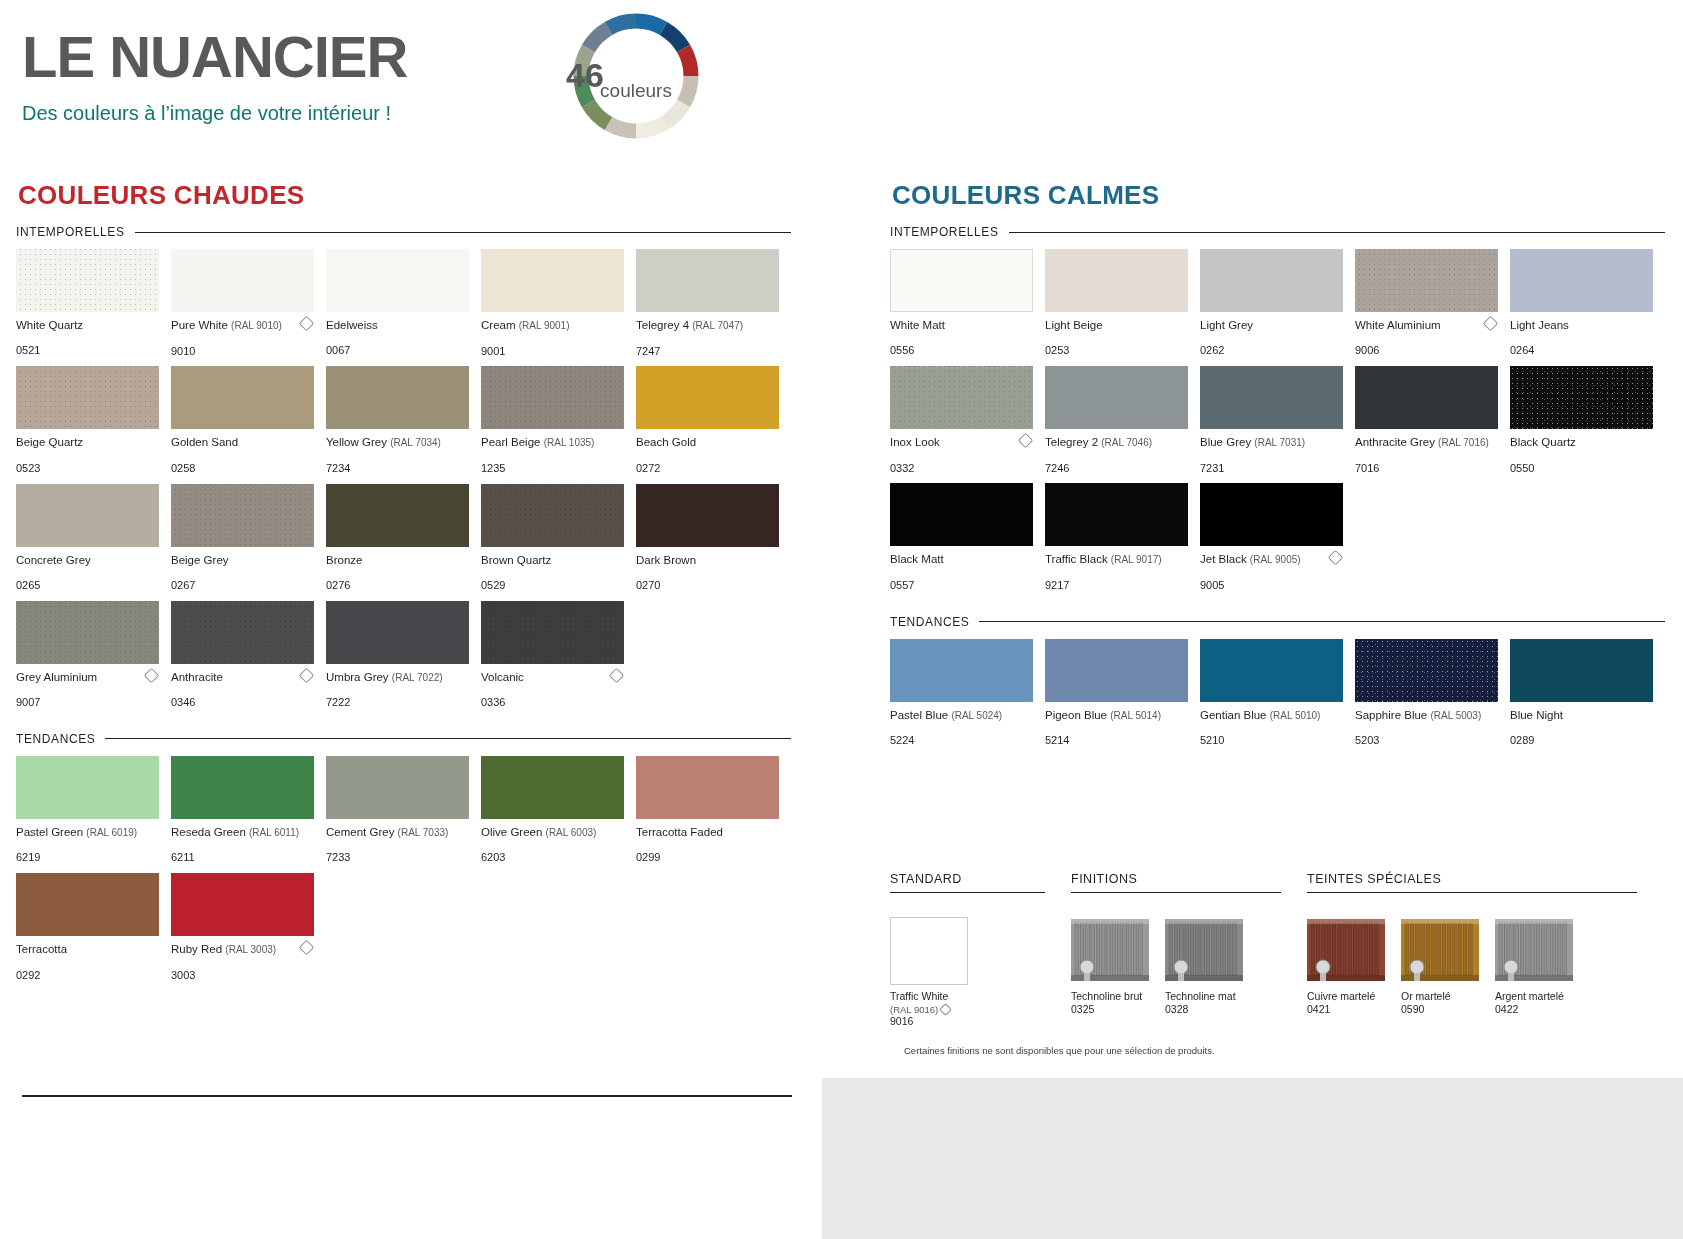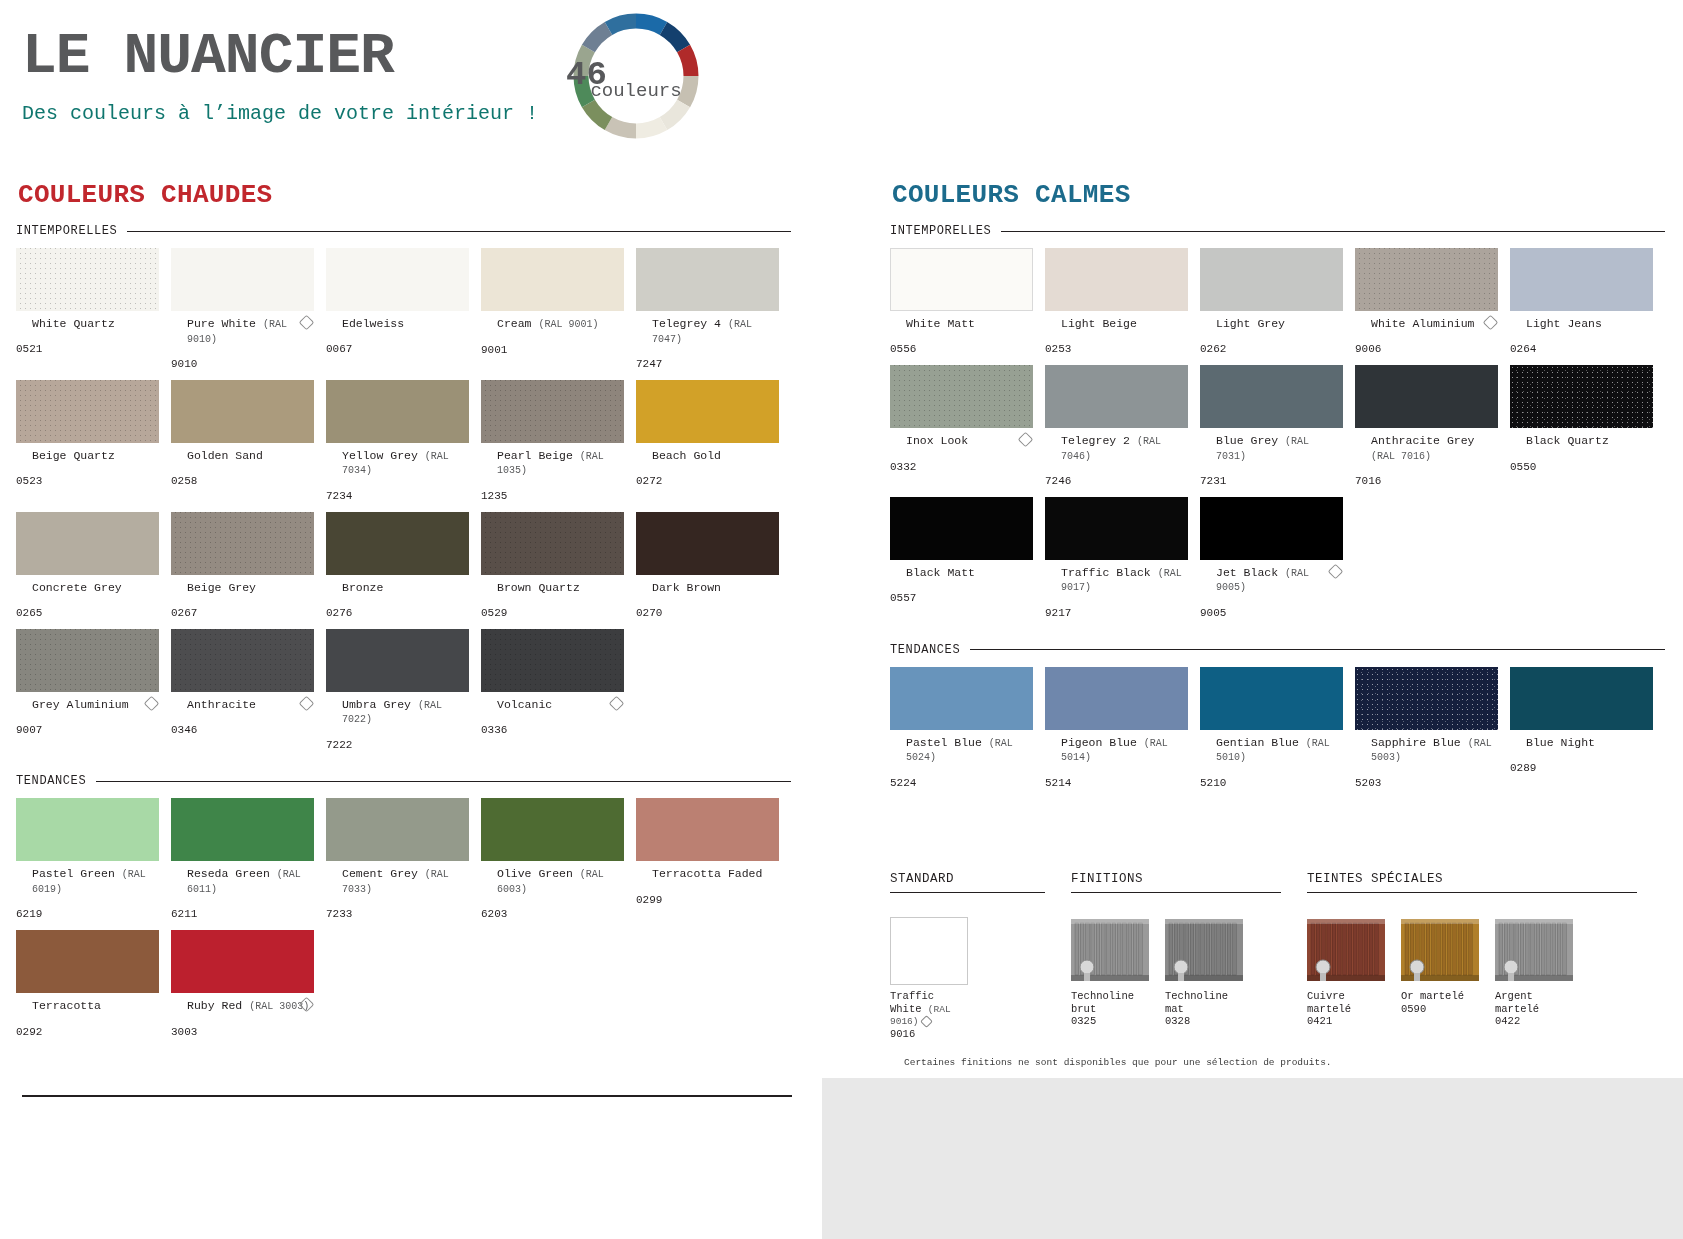--- a/index.html
+++ b/index.html
@@ -5,21 +5,21 @@
   * { box-sizing: border-box; }
   html, body { margin:0; padding:0; }
   body {
     width: 1683px; height: 1239px;
     background:#ffffff;
     font-family: "Liberation Sans", sans-serif;
     color:#231f20;
     position:relative;
     overflow:hidden;
   }
-  .page { position:relative; width:1683px; height:956px;font-family:Liberation Mono, monospace; }
+  .page { position:relative; width:1683px; height:956px; }
 
   
   .header { position:absolute; left:22px; top:10px; width:760px; height:140px; }
   .title {
     font-size:58px; font-weight:bold; letter-spacing:-1px;
     color:#58595b; line-height:1.0; margin:0; padding-top:18px;
   }
   .subtitle { font-size:20px; color:#0f766e; margin-top:16px; }
 
   .badge { position:absolute; left:566px; top:6px; width:140px; height:140px; }
@@ -44,21 +44,21 @@
   .sec-head {
     display:flex; align-items:center; gap:10px;
     font-size:12px; letter-spacing:0.6px; color:#231f20; margin-bottom:10px;
   }
   .sec-head .rule { flex:1; height:1px; background:#231f20; }
 
   .swatch-grid { display:flex; flex-wrap:wrap; }
   .sw { width:155px; margin-right:0px; margin-bottom:8px; }
   .sw .chip { height:63px; width:143px; }
   .sw .meta { position:relative; padding-top:6px; width:143px; }
-  .sw .nm { font-size:11.5px; line-height:1.25; color:#231f20;margin-left:16px; }
+  .sw .nm { font-size:11.5px; line-height:1.25; color:#231f20; }
   .sw .nm .ral { font-size:10px; color:#58595b; }
   .sw .code { font-size:11px; color:#231f20; line-height:1.25;margin-top:12px; }
   .diamond {
     position:absolute; right:2px; top:6px;
     width:11px; height:11px; border:1px solid #8b8b8b;
     transform:rotate(45deg); border-radius:2px;
   }
 
   .tend-gap { height:14px; }
 

